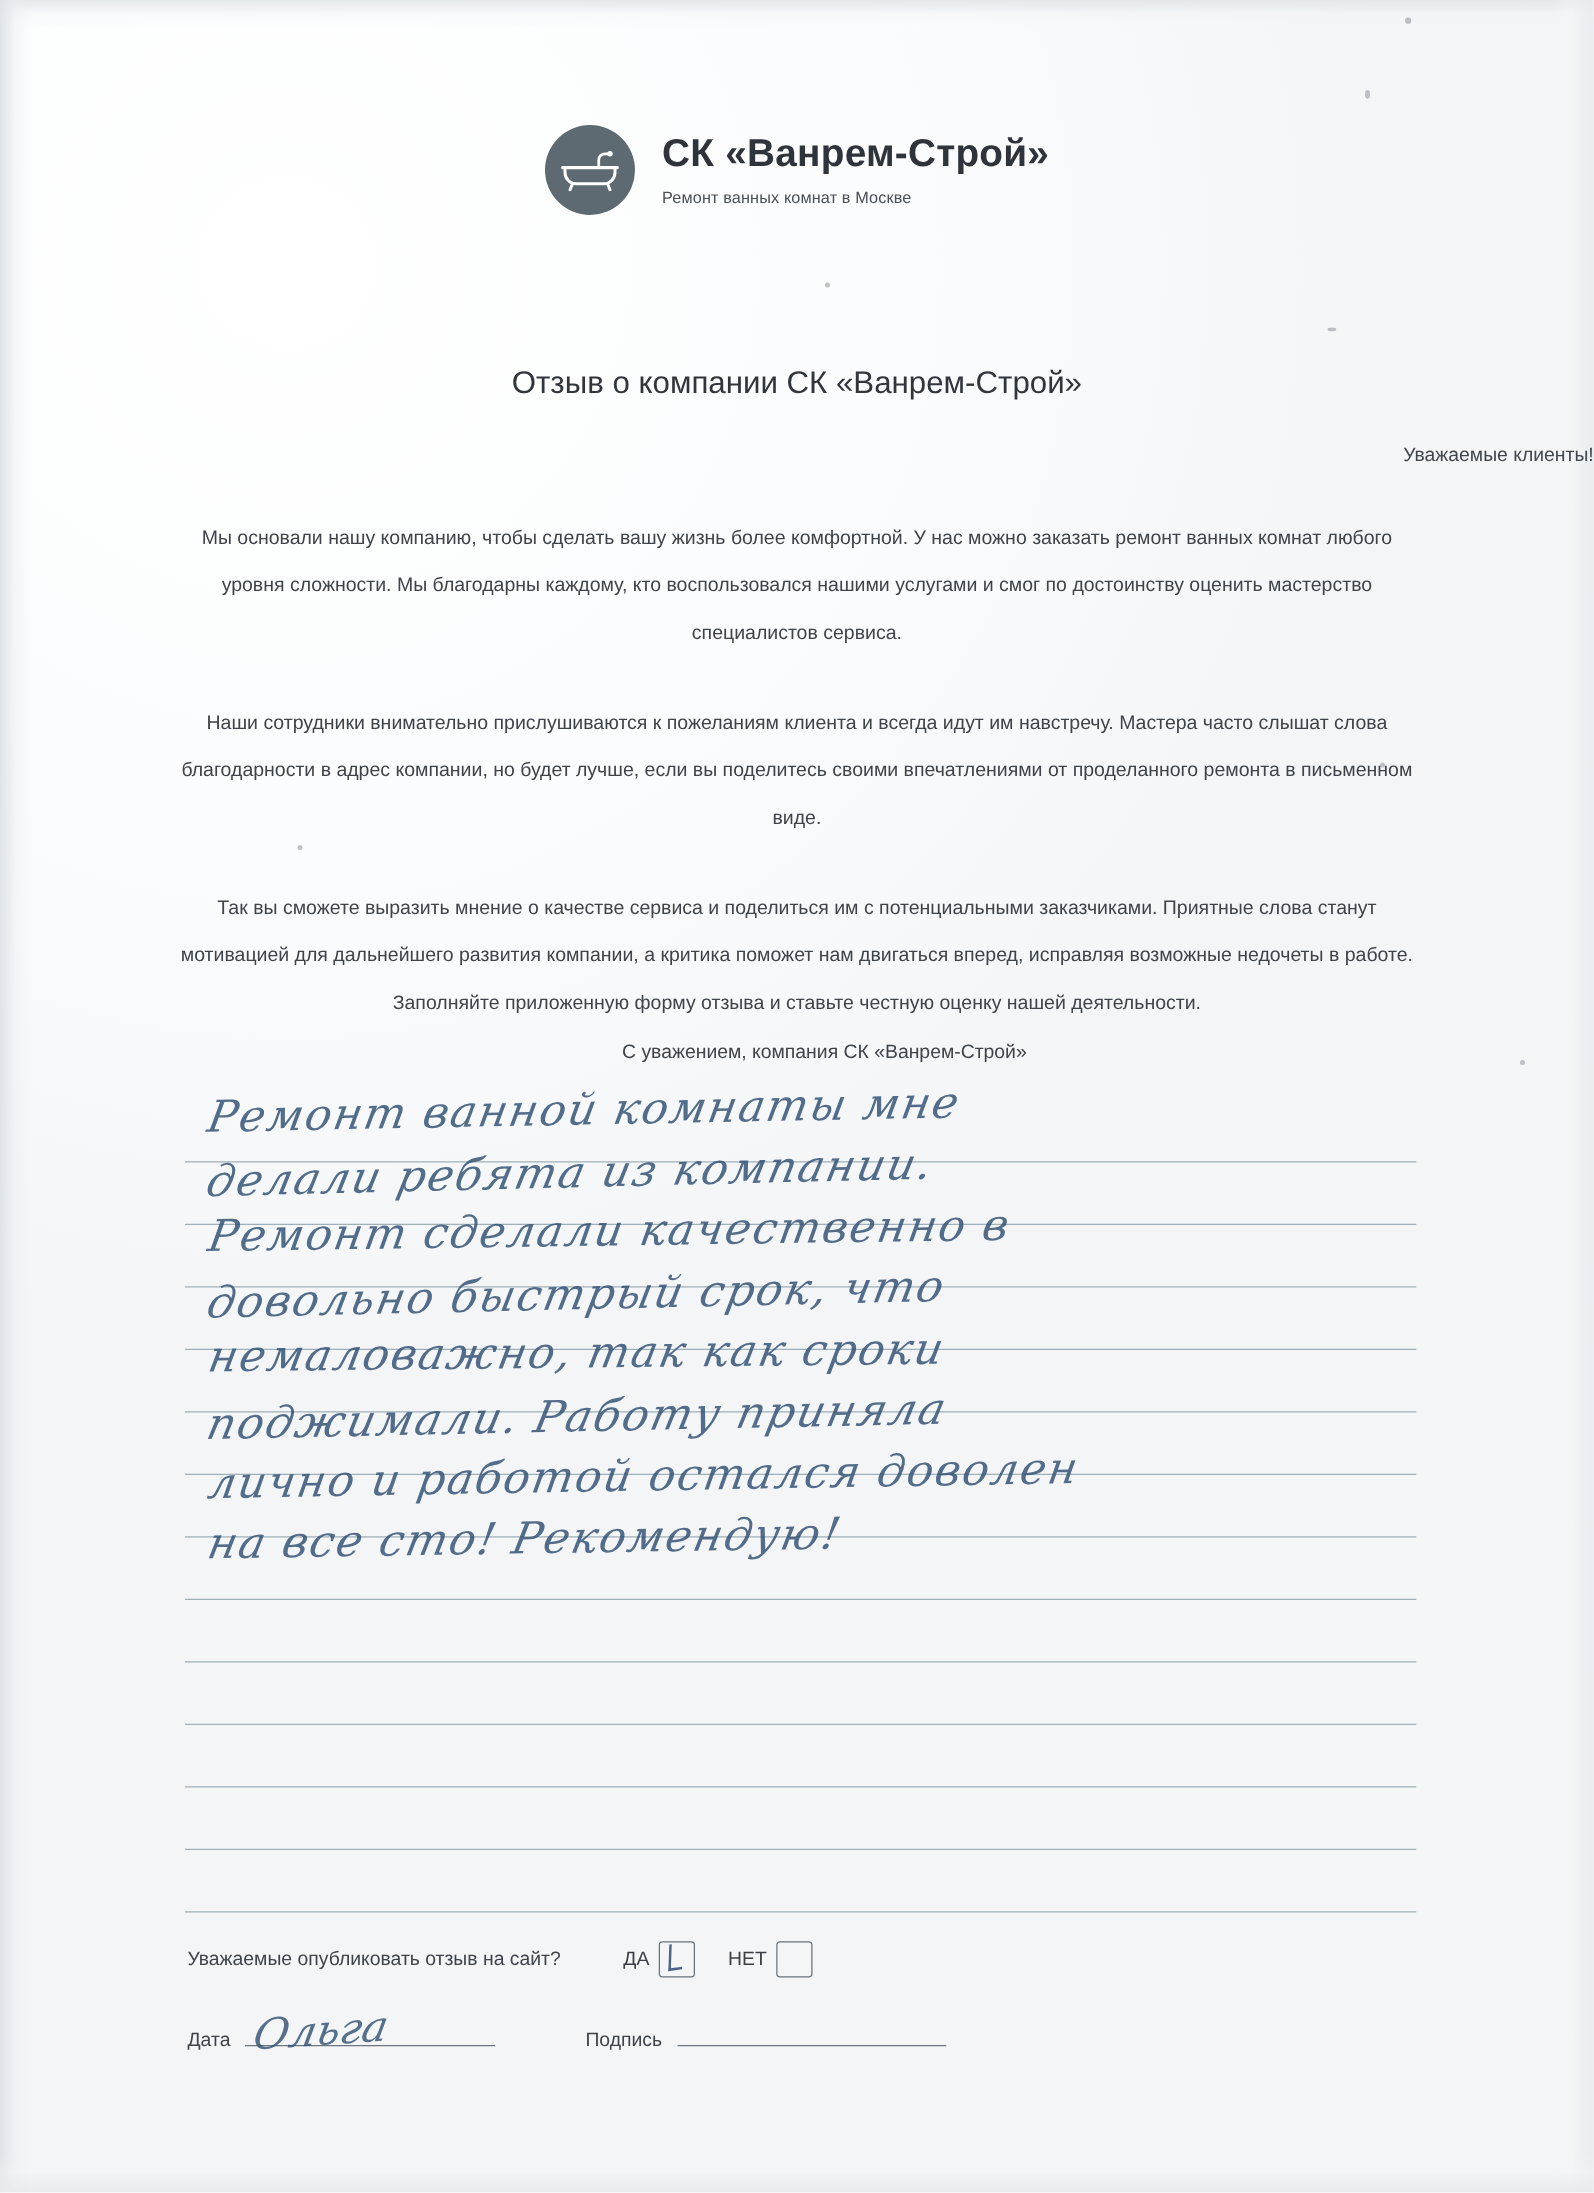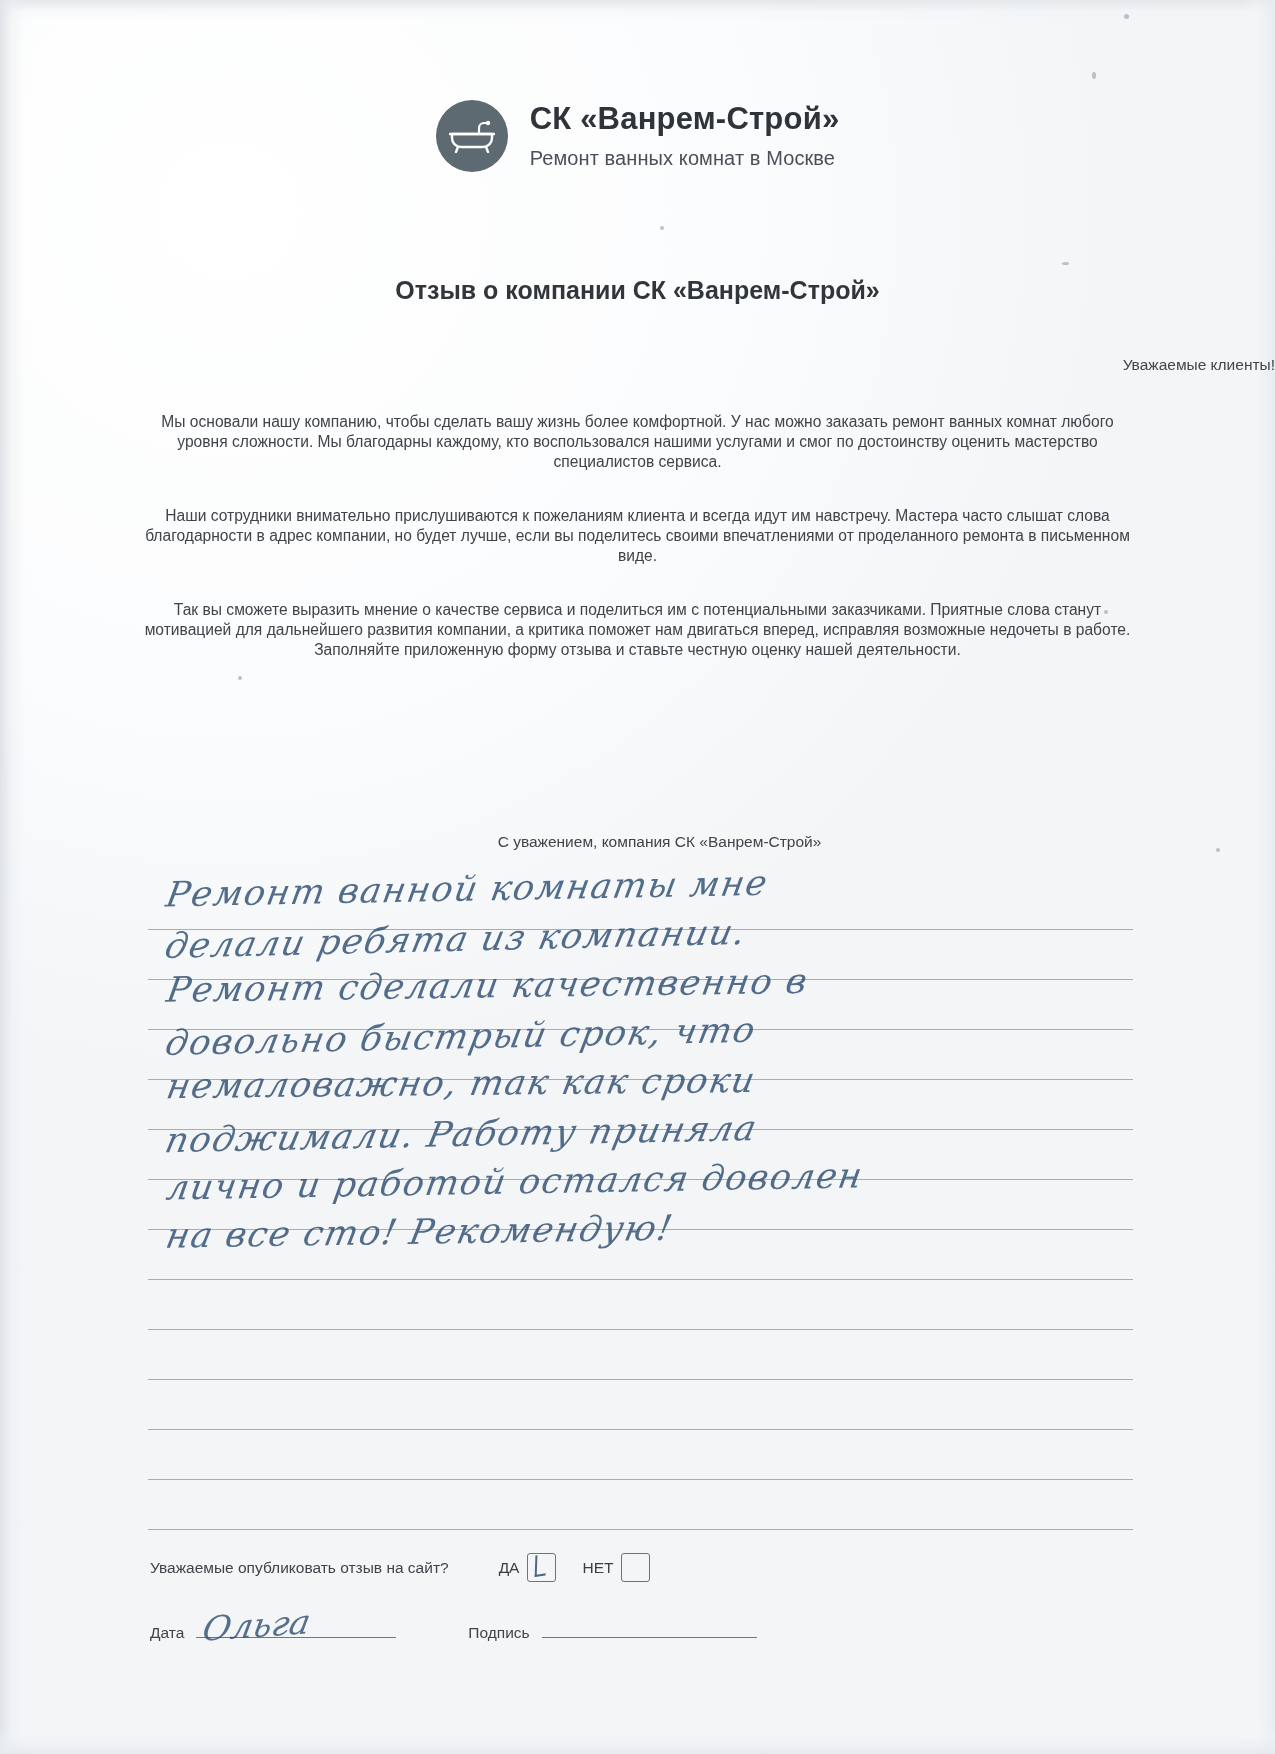--- a/index.html
+++ b/index.html
@@ -77,54 +77,54 @@
   }
   .logo-badge svg { display: block; }
   .brand-text { line-height: 1.12; }
   .brand-name {
     font-size: 31px;
     font-weight: bold;
     color: #2f343a;
     letter-spacing: .2px;
   }
   .brand-tagline {
-    font-size: 20px;
+    font-size: 13px;
     color: #4a5057;
     margin-top: 10px;
     letter-spacing: .1px;
   }
   
   .doc-title {
     position: absolute;
-    top: 276px;
+    top: 292px;
     left: 0; right: 0;
     text-align: center;
     font-size: 25px;
-    font-weight: bold;
+    font-weight: normal;
     color: #31363c;
   }
   .salutation {
     position: absolute;
     top: 356px;
     left: 0; right: 0;
     text-align: right;
     font-size: 15.5px;
     color: #41464c;
   }
   .paragraphs {
     position: absolute;
     top: 412px;
     left: 140px;
     width: 995px;
   }
   .paragraphs p {
     margin: 0 0 34px 0;
     text-align: center;
     font-size: 15.6px;
-    line-height: 20px;
+    line-height: 38px;
     color: #3f444a;
   }
   .paragraphs p:last-child { margin-bottom: 0; }
   .signoff {
     position: absolute;
     top: 833px;
     left: 0; right: 0;
     text-align: center;
     font-size: 15.5px;
     color: #3f444a;

